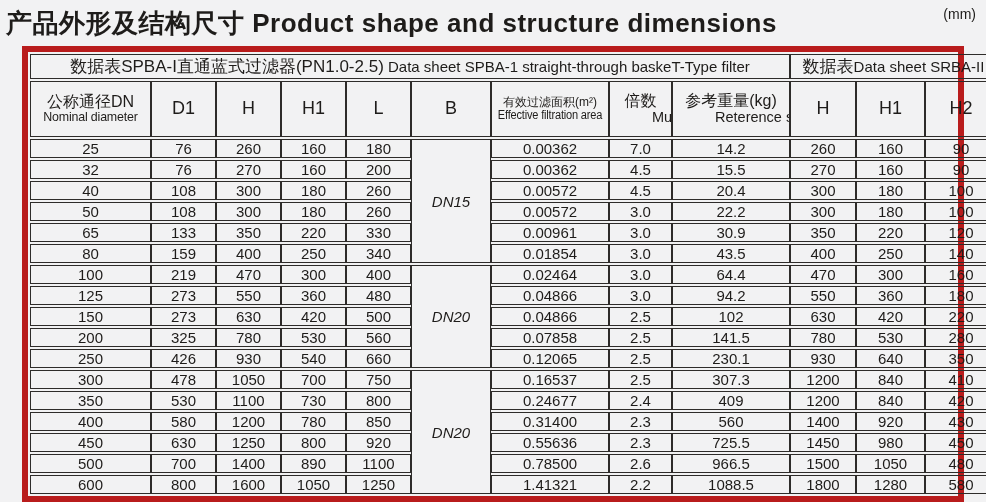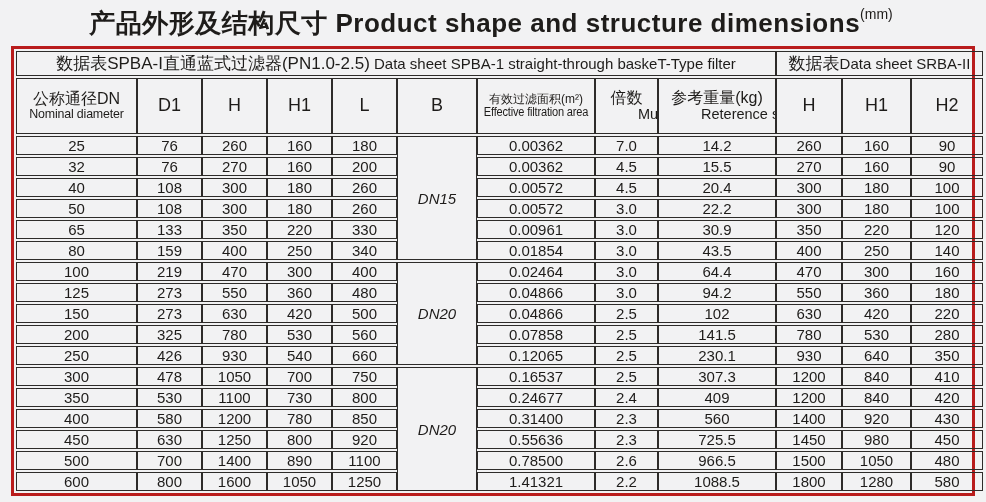--- a/index.html
+++ b/index.html
@@ -8,39 +8,39 @@
     background: #f2f2f3;
     font-family: "Liberation Sans", "DejaVu Sans", sans-serif;
     color: #1e1c1a;
     width: 986px;
     height: 502px;
     overflow: hidden;
   }
   .page-header {
     display: flex;
     align-items: flex-start;
-    justify-content: center;
+    justify-content: space-between;
     padding: 6px 8px 4px 6px;
     height: 46px;
   }
   .title {
     font-size: 26px;
     font-weight: bold;
     letter-spacing: 0.5px;
     white-space: nowrap;
   }
   .unit {
     font-size: 14px;
     font-weight: normal;
     margin-top: 0;
     padding-right: 2px;
   }
   .table-frame {
-    margin: 0 11px;
-    border: 3px solid #b91c1c;
+    margin: 0 22px;
+    border: 6px solid #b91c1c;
     padding: 0 2px;
   }
   table {
     width: 100%;
     table-layout: fixed;
     border-collapse: separate;
     border-spacing: 0 2px;
   }
   th, td {
     border: 1px solid #2e2c2a;

